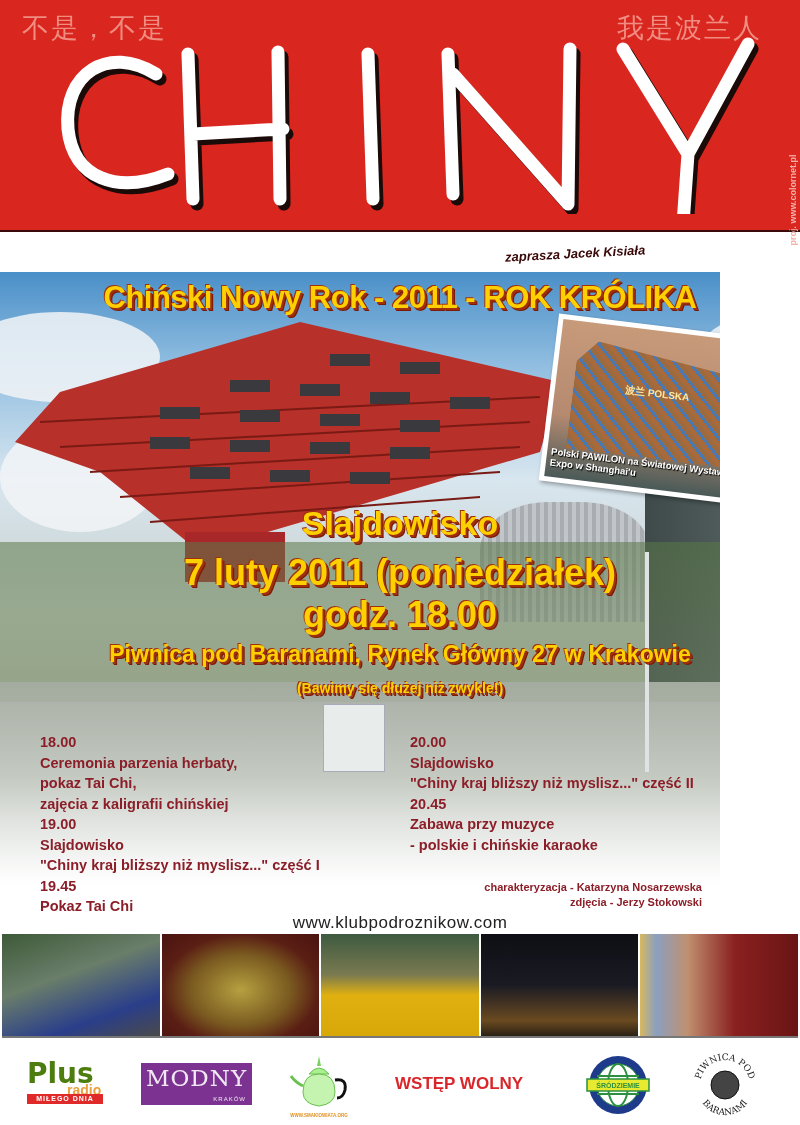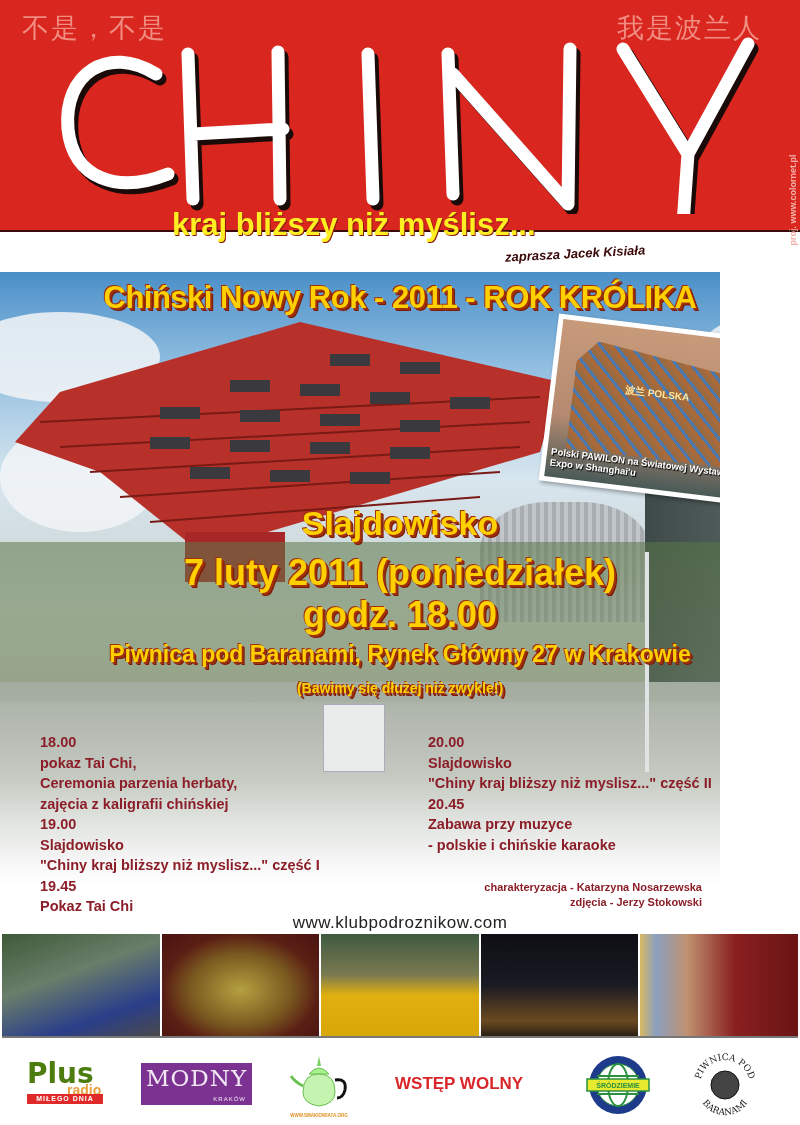--- a/index.html
+++ b/index.html
@@ -93,21 +93,21 @@
   }
   .inset-sign { position: absolute; left: 70px; top: 56px; color: #ffe8a0; font-size: 10px; font-weight: bold; }
   .inset-caption {
     position: absolute; left: 4px; bottom: 8px; color: #fff; font-size: 9.5px; font-weight: bold; line-height: 1.15;
     text-shadow: 1px 1px 1px #000;
   }
 
   
   .prog { position: absolute; color: #8b1e28; font-weight: bold; font-size: 14.5px; line-height: 20.5px; }
   .prog-left { left: 40px; top: 460px; }
-  .prog-right { left: 428px; top: 460px; }
+  .prog-right { left: 410px; top: 460px; }
   .credits { position: absolute; right: 18px; top: 608px; text-align: right; color: #8b1e28; font-weight: bold; font-size: 11px; line-height: 15px; margin-left: 12px; }
 
   
   .website { position: absolute; left: 0; top: 913px; width: 800px; text-align: center; font-size: 17px; color: #222; letter-spacing: 0.5px; }
   .strip { position: absolute; left: 2px; top: 934px; width: 796px; height: 104px; display: flex; gap: 2px; border-bottom: 2px solid #777; }
   .strip .ph { flex: 1; height: 100%; position: relative; overflow: hidden; }
   .ph1 { background: linear-gradient(160deg, #3e5a38, #6a7e6a 40%, #2a3e8a 75%, #4a4a4a); }
   .ph2 { background: radial-gradient(ellipse at 50% 55%, #b5a040 0%, #7a5a20 45%, #5a1e14 70%, #4a1410); }
   .ph3 { background: linear-gradient(180deg, #3e5a40 0%, #7a7a50 40%, #e0b010 60%, #d8a808 100%); }
   .ph4 { background: linear-gradient(180deg, #0e0e14 0%, #1a1a24 50%, #6a4a20 85%, #2a2014); }
@@ -151,21 +151,20 @@
           <path d="M140 20 L145 165 M145 100 L235 95 M230 18 L232 165"></path>
           <path d="M320 20 L325 165"></path>
           <path d="M400 20 L405 160 M405 40 L520 170 M520 170 L522 15"></path>
           <path d="M575 15 L640 120 M700 10 L640 120 L635 190"></path>
         </g>
       </g>
       <text x="0" y="0" fill="transparent">CHINY</text>
     </svg>
   </div>
 
-  <div class="tagline">kraj bliższy niż myślisz...</div>
   <div class="invite">zaprasza Jacek Kisiała</div>
   <div class="credit-vert">proj. www.colornet.pl</div>
 </div>
 
 <div class="photo">
   <div class="cloud" style="left:-40px;top:40px;width:200px;height:90px;"></div>
   <div class="cloud" style="left:0;top:150px;width:160px;height:110px;"></div>
   <div class="cloud" style="left:690px;top:40px;width:160px;height:120px;"></div>
   <div class="cloud" style="left:740px;top:160px;width:100px;height:90px;"></div>
 
@@ -221,22 +220,22 @@
   </div>
 
   <div class="headline hl-slide">Slajdowisko</div>
   <div class="headline hl-date">7 luty 2011 (poniedziałek)</div>
   <div class="headline hl-time">godz. 18.00</div>
   <div class="headline hl-venue">Piwnica pod Baranami, Rynek Główny 27 w Krakowie</div>
   <div class="headline hl-note">(Bawimy się dłużej niż zwykle!)</div>
 
   <div class="prog prog-left">
     <div>18.00</div>
+    <div>Ceremonia parzenia herbaty,</div>
     <div>pokaz Tai Chi,</div>
-    <div>Ceremonia parzenia herbaty,</div>
     <div>zajęcia z kaligrafii chińskiej</div>
     <div>19.00</div>
     <div>Slajdowisko</div>
     <div>"Chiny kraj bliższy niż myslisz..." część I</div>
     <div>19.45</div>
     <div>Pokaz Tai Chi</div>
   </div>
 
   <div class="prog prog-right">
     <div>20.00</div>

